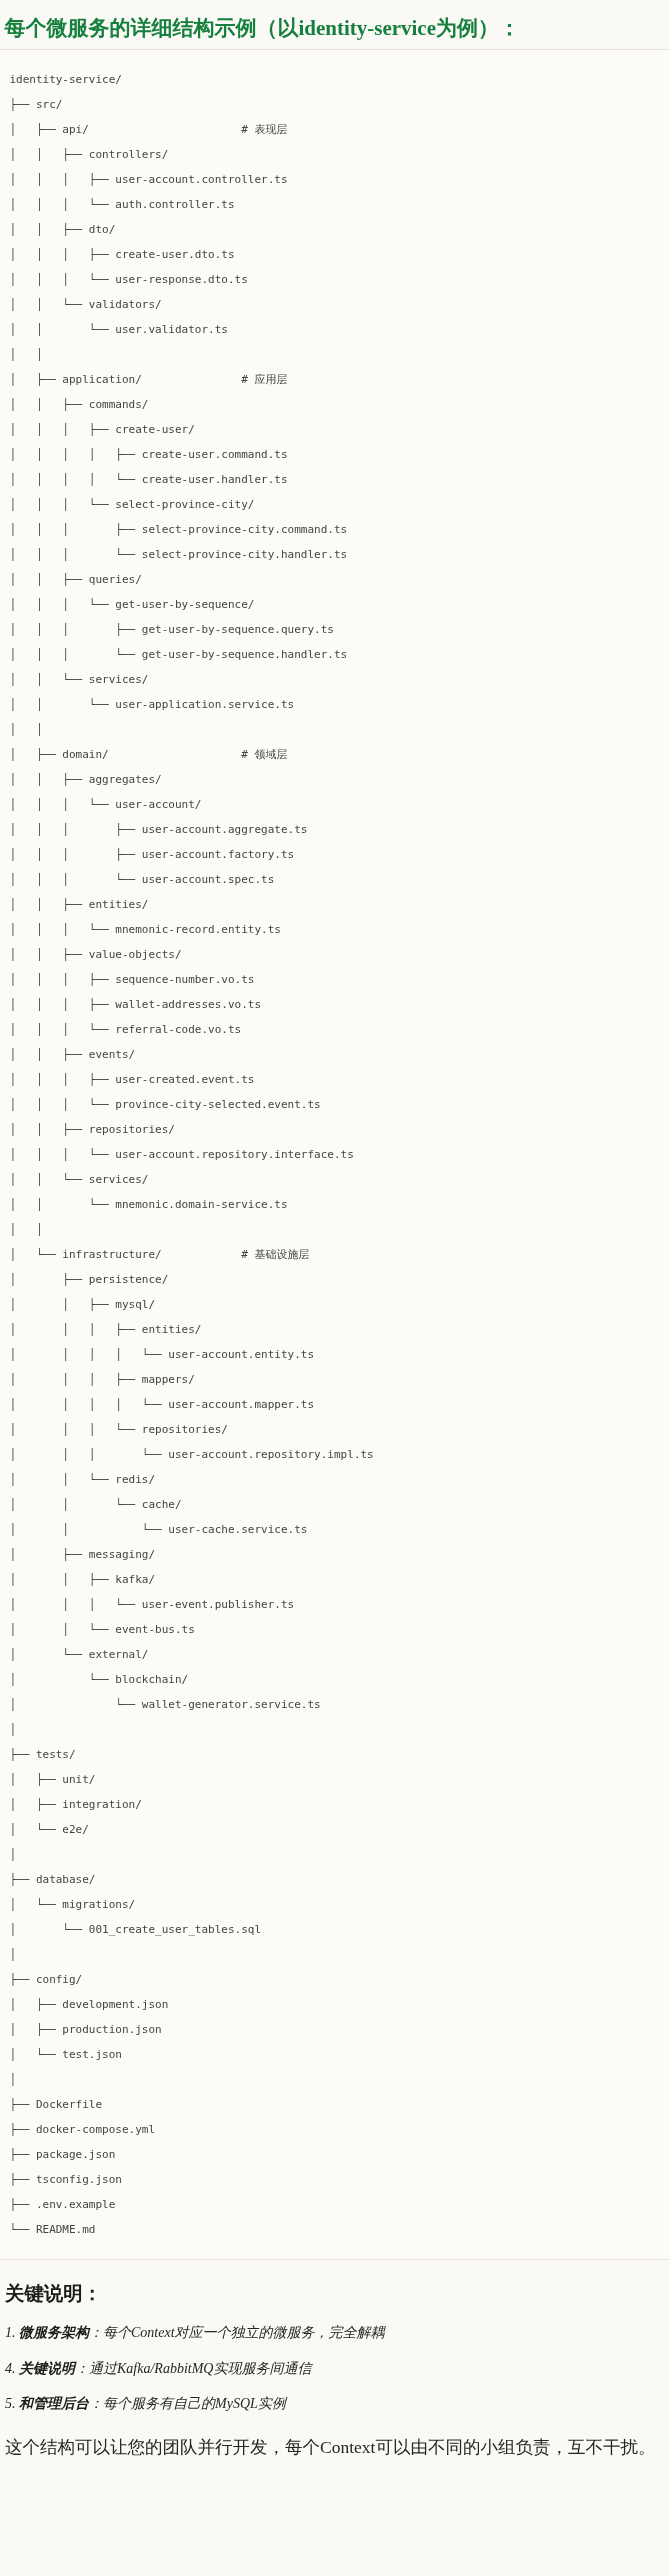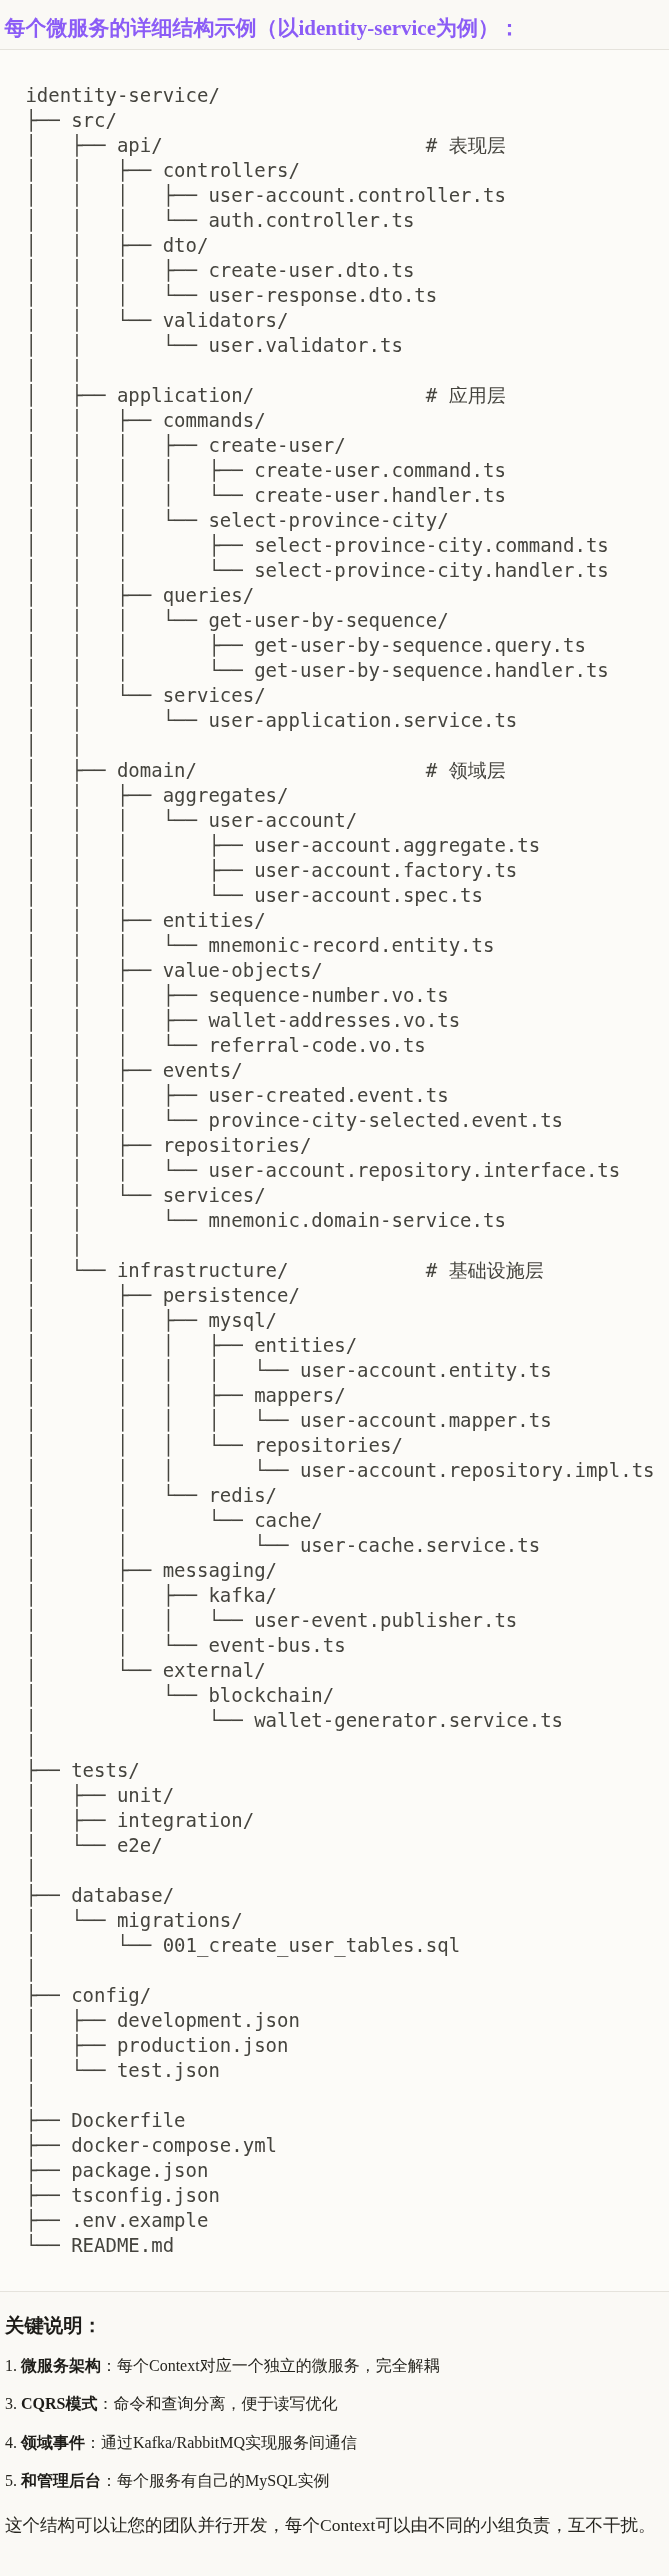--- a/index.html
+++ b/index.html
@@ -10,54 +10,55 @@
     font-family: "Liberation Serif", "DejaVu Serif", serif;
   }
   .page { width: 669px; }
 
   .page-title {
     margin: 0;
     padding: 15px 5px 0 4.4px;
     font-size: 21px;
     line-height: 1.25;
     font-weight: 700;
-    color: #8b5cf6;
+    color: #15803d;
   }
 
   .code-block {
     margin-top: 7.5px;
     background: #FCFBF8;
     border-top: 0.6px solid #E5E3DC;
     border-bottom: 0.6px solid #E5E3DC;
     padding: 17.5px 9.4px 16.3px 9.4px;
   }
   pre.tree {
-    margin: 16px;
+    margin: 0;
     font-family: "DejaVu Sans Mono", "Liberation Mono", monospace;
-    font-size: 19px;
+    font-size: 11px;
     line-height: 25px;
     color: #45443E;
     white-space: pre;
   }
 
   .notes {
     padding: 20px 6.3px 11.3px 5px;
   }
   .notes-heading {
     margin: 0 0 17.5px 0;
     font-size: 19.4px;
     font-weight: 700;
     color: #1D1C18;
     font-family: Liberation Serif, serif;
   }
   .note-item {
     margin: 0 0 17.5px 0;
-    font-size: 16px;
+    font-size: 14px;
     line-height: 1.3;
     color: #26251F;
+    font-style: italic;
   }
   .note-item strong { font-weight: 700; color: #1D1C18; }
   .closing-paragraph {
     margin: 22.5px 0 0 0;
     font-size: 17.5px;
     line-height: 1.3;
     color: #26251F;
   }
 </style>
 </head>
@@ -155,22 +156,21 @@
 ├── tsconfig.json
 ├── .env.example
 └── README.md</pre>
   </div>
 
   <div class="notes">
     <h3 class="notes-heading">关键说明：</h3>
 
     <div>
         <p class="note-item"><span>1. </span><strong>微服务架构</strong><span>：每个Context对应一个独立的微服务，完全解耦</span></p>
-        <p class="note-item"><span>3. </span><strong>CQRS模式</strong><span>：命令和查询分离，便于读写优化</span></p>
-        <p class="note-item"><span>4. </span><strong>领域事件</strong><span>：通过Kafka/RabbitMQ实现服务间通信</span></p>
+        <p class="note-item"><span>4. </span><strong>关键说明</strong><span>：通过Kafka/RabbitMQ实现服务间通信</span></p>
         <p class="note-item"><span>5. </span><strong>和管理后台</strong><span>：每个服务有自己的MySQL实例</span></p>
       </div>
 
     <p class="closing-paragraph">这个结构可以让您的团队并行开发，每个Context可以由不同的小组负责，互不干扰。</p>
   </div>
 
 </div>
 
 
 </body></html>

